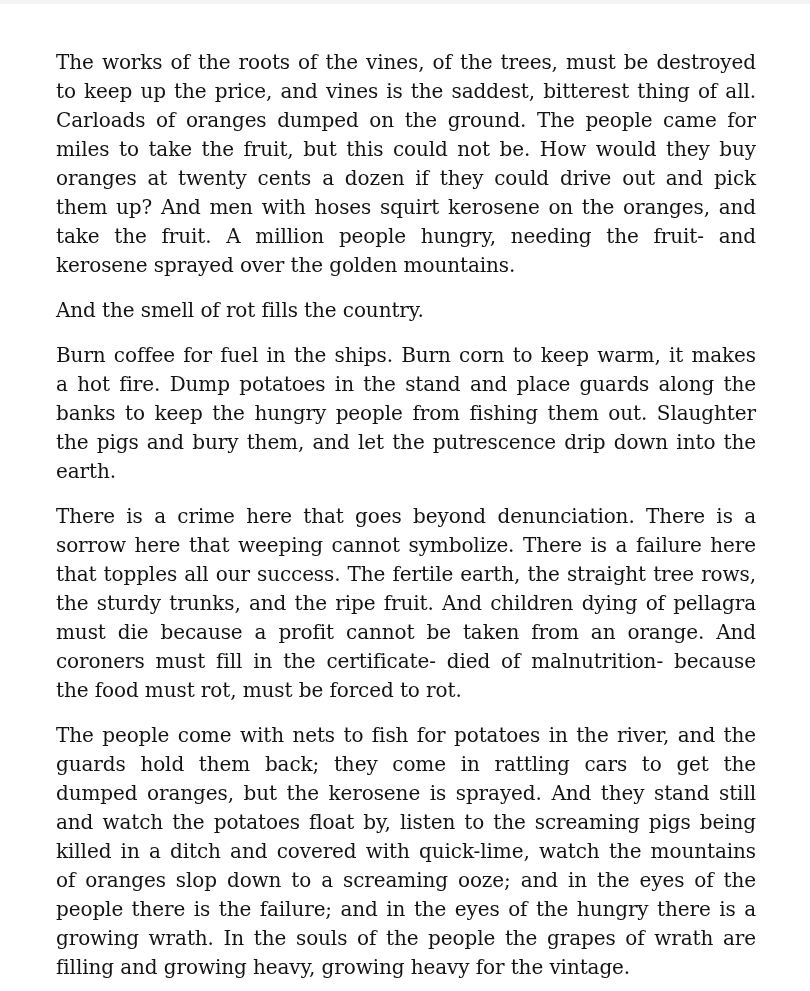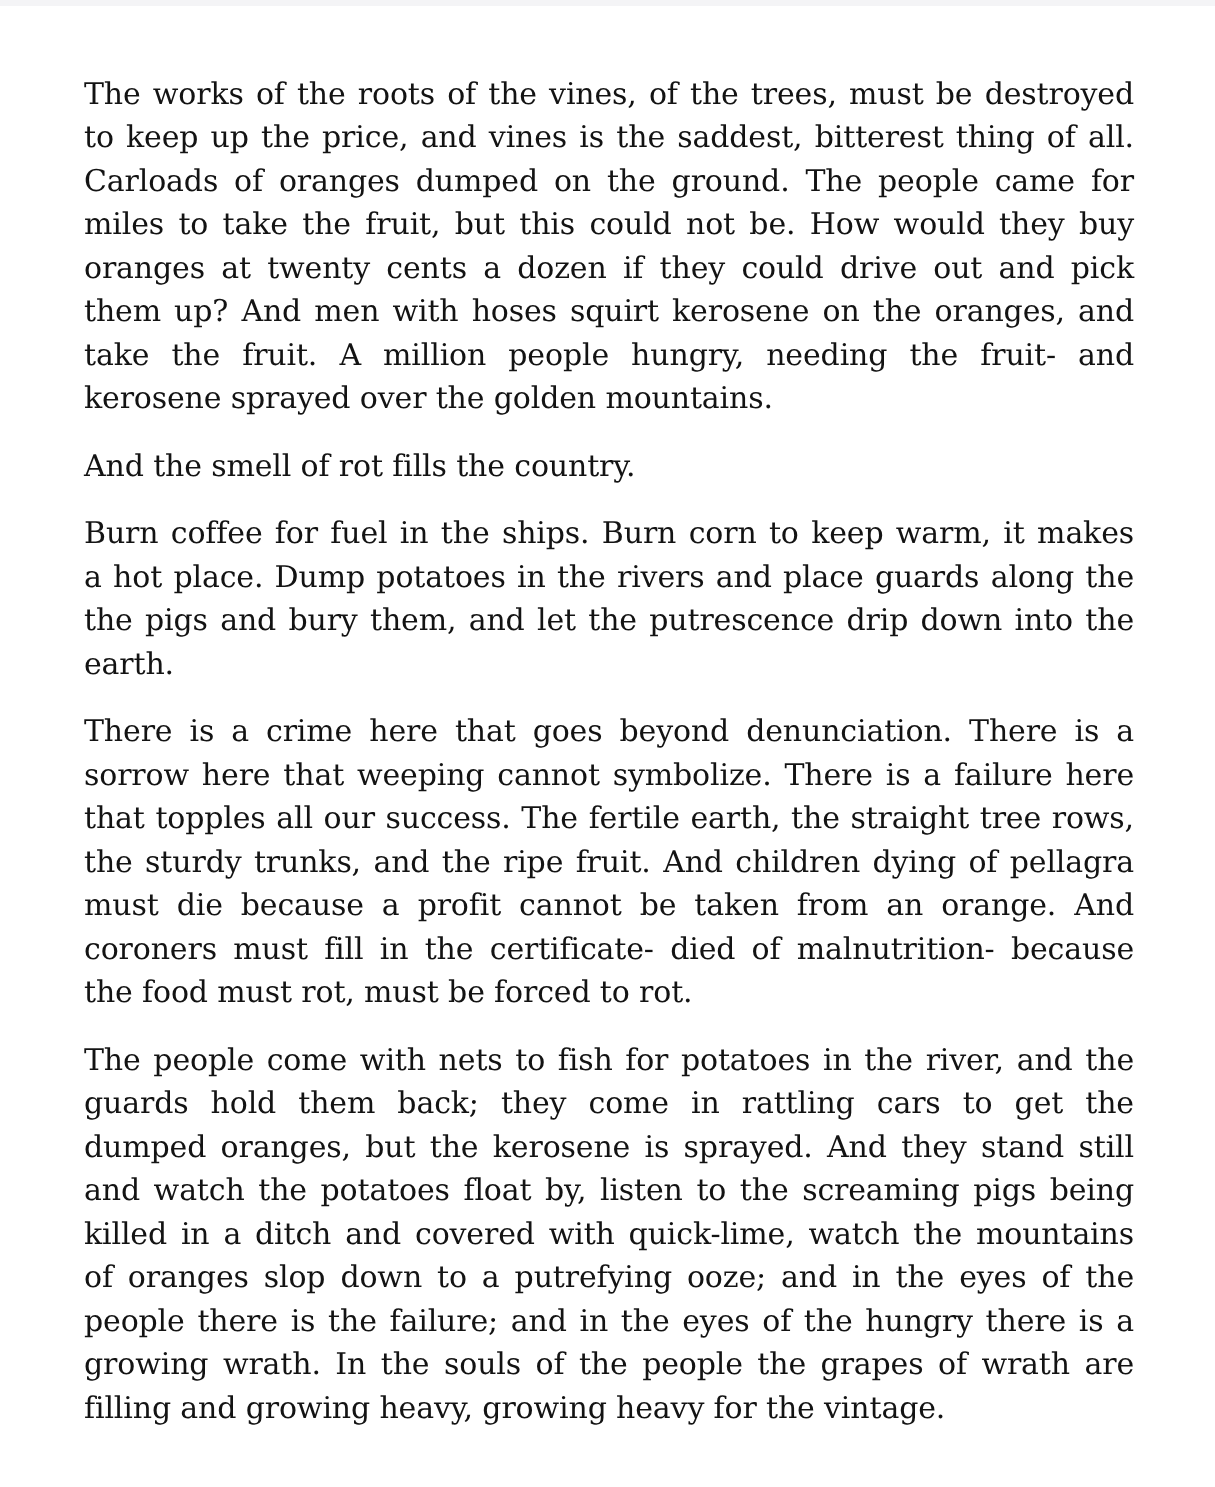--- a/index.html
+++ b/index.html
@@ -57,38 +57,39 @@
         <div class="line">oranges at twenty cents a dozen if they could drive out and pick</div>
         <div class="line">them up? And men with hoses squirt kerosene on the oranges, and</div>
         <div class="line">take the fruit. A million people hungry, needing the fruit- and</div>
         <div class="line para-last">kerosene sprayed over the golden mountains.</div>
       </div>
       <div class="paragraph">
         <div class="line para-last">And the smell of rot fills the country.</div>
       </div>
       <div class="paragraph">
         <div class="line">Burn coffee for fuel in the ships. Burn corn to keep warm, it makes</div>
-        <div class="line">a hot place. Dump potatoes in the rivers and place guards along the</div>
+        <div class="line">a hot fire. Dump potatoes in the stand and place guards along the</div>
+        <div class="line">banks to keep the hungry people from fishing them out. Slaughter</div>
         <div class="line">the pigs and bury them, and let the putrescence drip down into the</div>
         <div class="line para-last">earth.</div>
       </div>
       <div class="paragraph">
         <div class="line">There is a crime here that goes beyond denunciation. There is a</div>
         <div class="line">sorrow here that weeping cannot symbolize. There is a failure here</div>
         <div class="line">that topples all our success. The fertile earth, the straight tree rows,</div>
         <div class="line">the sturdy trunks, and the ripe fruit. And children dying of pellagra</div>
         <div class="line">must die because a profit cannot be taken from an orange. And</div>
         <div class="line">coroners must fill in the certificate- died of malnutrition- because</div>
         <div class="line para-last">the food must rot, must be forced to rot.</div>
       </div>
       <div class="paragraph">
         <div class="line">The people come with nets to fish for potatoes in the river, and the</div>
         <div class="line">guards hold them back; they come in rattling cars to get the</div>
         <div class="line">dumped oranges, but the kerosene is sprayed. And they stand still</div>
         <div class="line">and watch the potatoes float by, listen to the screaming pigs being</div>
         <div class="line">killed in a ditch and covered with quick-lime, watch the mountains</div>
-        <div class="line">of oranges slop down to a putrefying ooze; and in the eyes of the</div>
+        <div class="line">of oranges slop down to a screaming ooze; and in the eyes of the</div>
         <div class="line">people there is the failure; and in the eyes of the hungry there is a</div>
         <div class="line">growing wrath. In the souls of the people the grapes of wrath are</div>
         <div class="line para-last">filling and growing heavy, growing heavy for the vintage.</div>
       </div>
     </div>
 </div>
 
 </body></html>

